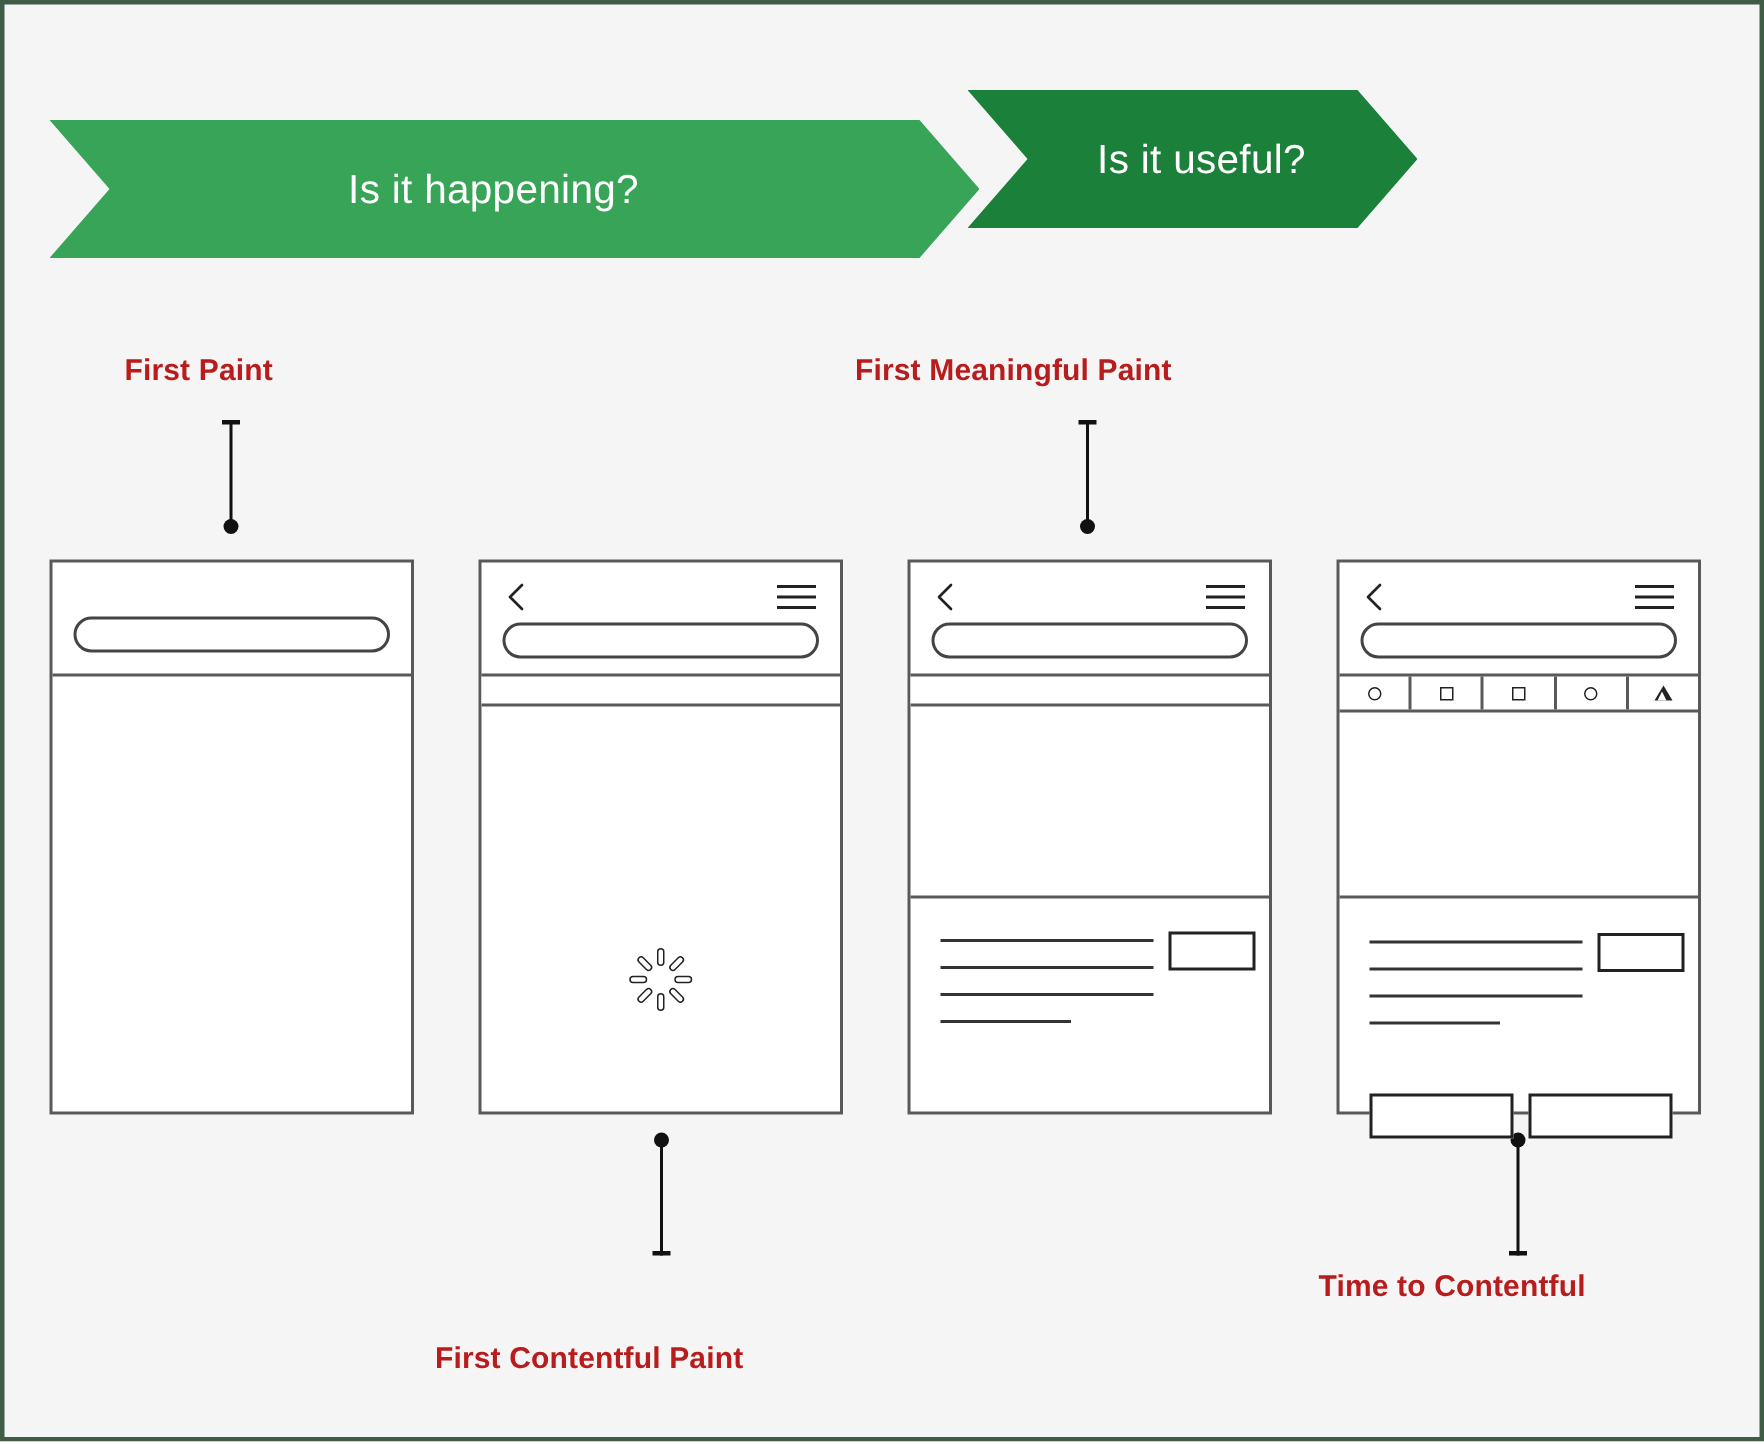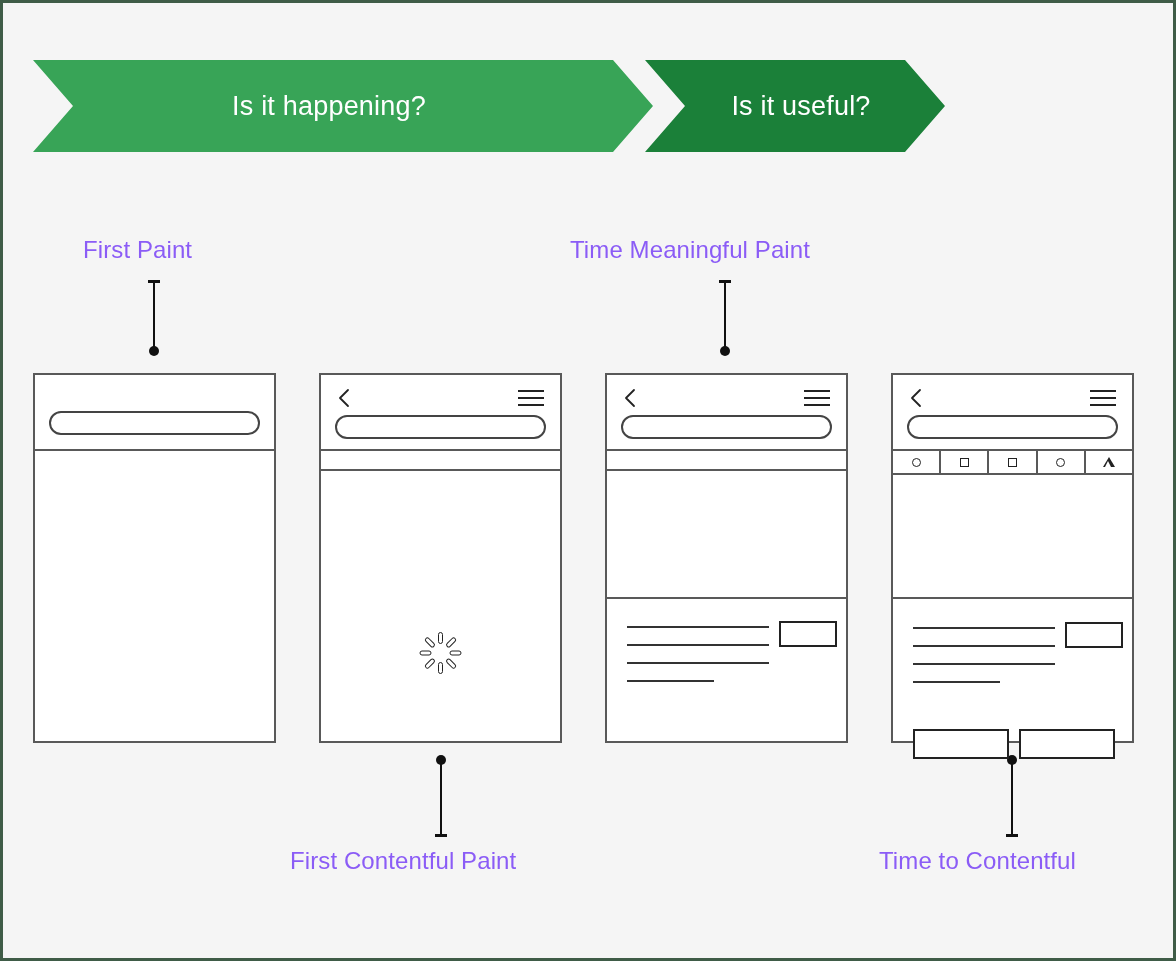--- a/index.html
+++ b/index.html
@@ -48,49 +48,50 @@
     font-weight: 400;
     letter-spacing: 0.2px;
     white-space: nowrap;
     text-align: center;
   }
   .phase-0 {
     left: 0;
     width: 620px;
     background: #38a457;
     clip-path: polygon(0 0, 580px 0, 620px 50%, 580px 100%, 0 100%, 40px 50%);
+    margin-top: 20px;
   }
   .phase-1 {
     left: 612px;
     width: 300px;
     background: #1b8039;
     clip-path: polygon(0 0, 260px 0, 300px 50%, 260px 100%, 0 100%, 40px 50%);
   }
   .phase-2 {
     left: 880px;
     width: 230px;
     background: #1b8039;
     clip-path: polygon(0 0, 190px 0, 230px 50%, 190px 100%, 0 100%, 40px 50%);
   }
   .phase-0 .phase-label { transform: translateX(-14px); }
   .phase-1 .phase-label { transform: translateX(6px); }
   .phase-2 .phase-label { transform: translateX(8px); }
 
   
   .metric-label {
     position: absolute;
-    color: #8b5cf6;
-    font-size: 24px;
-    font-weight: normal;
+    color: #b91c1c;
+    font-size: 20px;
+    font-weight: bold;
     white-space: nowrap;
     letter-spacing: 0.1px;
   }
   .label-fp  { left: 80px;  top: 233px; }
   .label-fmp { left: 567px; top: 233px; }
-  .label-fcp { left: 287px; top: 844px; }
+  .label-fcp { left: 287px; top: 892px; }
   .label-tti { left: 876px; top: 844px; }
 
   
   .leader {
     position: absolute;
     width: 14px;
   }
   .leader .stem {
     position: absolute;
     left: 6px;
@@ -313,21 +314,21 @@
   <div class="phase-banner">
     <div class="phase phase-0">
       <span class="phase-label">Is it happening?</span>
     </div>
     <div class="phase phase-1">
       <span class="phase-label">Is it useful?</span>
     </div>
   </div>
 
   <div class="metric-label label-fp">First Paint</div>
-  <div class="metric-label label-fmp">Time Meaningful Paint</div>
+  <div class="metric-label label-fmp">First Meaningful Paint</div>
   <div class="metric-label label-fcp">First Contentful Paint</div>
   <div class="metric-label label-tti">Time to Contentful</div>
 
   <div class="leader leader-down leader-fp">
     <div class="cap"></div>
     <div class="stem"></div>
     <div class="dot"></div>
   </div>
   <div class="leader leader-down leader-fmp">
     <div class="cap"></div>

